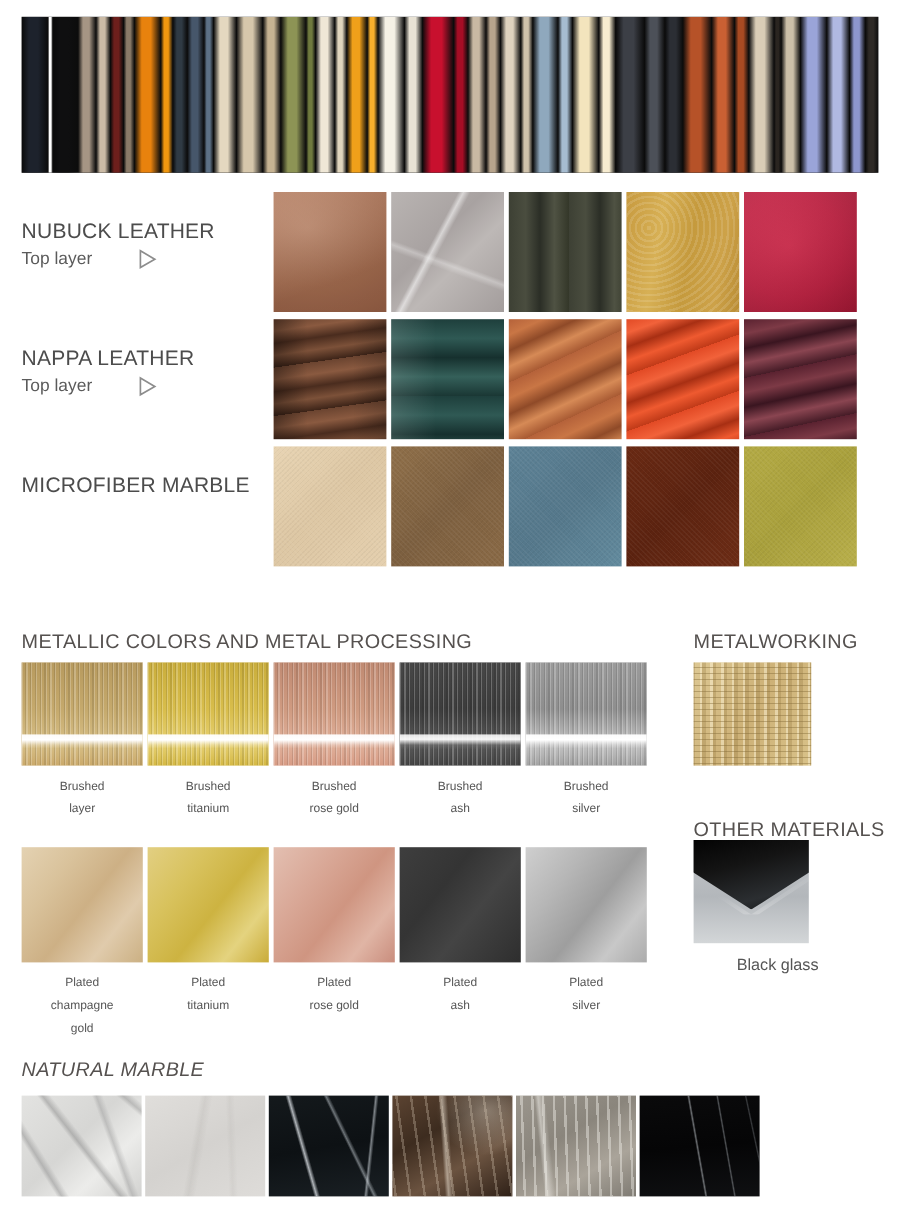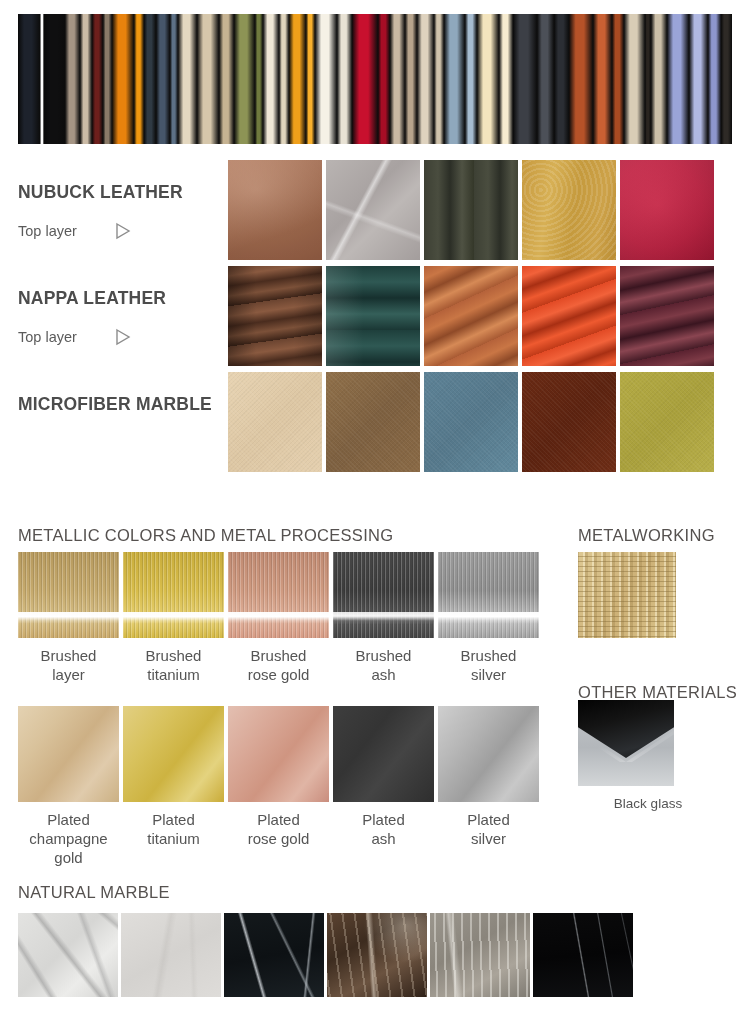--- a/index.html
+++ b/index.html
@@ -19,23 +19,23 @@
   }
   .banner .stripes{display:flex;width:100%;height:100%;}
   .banner .stripe{height:100%;flex:0 0 auto;}
 
   
   .leather-section{position:absolute;left:0;top:160px;width:750px;}
   .leather-row{position:relative;height:104px;margin-bottom:2px;}
   .leather-label{position:absolute;left:18px;top:22px;width:205px;}
   .leather-title{
     font-size:17.5px;letter-spacing:.2px;color:#4c4c4c;
-    font-weight:700;line-height:20px;white-space:nowrap;
-  }
-  .leather-sub-wrap{display:flex;align-items:center;margin-top:20px;}
+    font-weight:400;line-height:20px;white-space:nowrap;
+  }
+  .leather-sub-wrap{display:flex;align-items:center;margin-top:5px;}
   .leather-sub{font-size:14.5px;color:#5b5b5b;line-height:18px;}
   .play-tri{
     margin-left:38px;width:0;height:0;
     border-left:11px solid transparent;
     border-top:8px solid transparent;
     border-bottom:8px solid transparent;
     position:relative;
   }
   .play-tri svg{position:absolute;left:-11px;top:-9px;}
   .leather-swatches{position:absolute;left:228px;top:0;display:flex;gap:4px;}
@@ -99,21 +99,21 @@
   .metal-head{left:18px;top:18px;}
   .metalworking-head{left:578px;top:18px;}
   .other-head{left:578px;top:175px;}
 
   .metal-grid{position:absolute;left:18px;top:44px;}
   .metal-row{display:flex;gap:4px;}
   .metal-cell{width:101px;}
   .msw{width:101px;height:86px;position:relative;overflow:hidden;}
   .msw-plated{width:101px;height:96px;position:relative;overflow:hidden;}
   .metal-caption{
-    font-size:15px;line-height:19px;color:#555;margin-top:8px;
+    font-size:10px;line-height:19px;color:#555;margin-top:8px;
     text-align:center;
   }
   .metal-row2{margin-top:22px;}
 
   
   .brush{position:relative;}
   .brush:before{content:"";position:absolute;inset:0;
       background:repeating-linear-gradient(90deg,rgba(255,255,255,.22) 0 1px,transparent 1px 3px,rgba(0,0,0,.10) 3px 4px);}
   .brush:after{content:"";position:absolute;left:0;right:0;top:70%;height:30%;
       background:linear-gradient(180deg,rgba(255,255,255,.95) 0%,rgba(255,255,255,1) 18%,rgba(255,255,255,.25) 34%,transparent 45%);}
@@ -158,21 +158,21 @@
     background:linear-gradient(165deg,transparent 0%,transparent 60%,rgba(255,255,255,.35) 100%);
     clip-path:polygon(0 44%,50% 100%,100% 44%,100% 50%,50% 106%,0 50%);
   }
   .glass-caption{
     position:absolute;left:578px;top:288px;width:140px;text-align:center;
     font-size:13.5px;color:#555;
   }
 
   
   .marble-section{position:absolute;left:0;top:875px;width:750px;}
-  .marble-head{left:18px;top:8px;}
+  .marble-head{left:18px;top:8px;font-style:italic;}
   .marble-row{position:absolute;left:18px;top:38px;display:flex;gap:3px;}
   .marble-sw{width:100px;height:84px;overflow:hidden;position:relative;}
   .m-white{background:linear-gradient(135deg,#e3e3e1 0%,#d6d6d4 45%,#ececea 70%,#d2d2d0 100%);}
   .m-white:after{content:"";position:absolute;inset:-20%;
     background:
       linear-gradient(58deg,transparent 28%,rgba(150,150,150,.55) 30%,transparent 33%),
       linear-gradient(52deg,transparent 48%,rgba(130,130,130,.45) 50%,transparent 53%),
       linear-gradient(70deg,transparent 63%,rgba(160,160,160,.5) 65%,transparent 68%),
       linear-gradient(40deg,transparent 78%,rgba(120,120,120,.35) 80%,transparent 83%);}
   .m-lightgray{background:linear-gradient(150deg,#e0dedb 0%,#d4d2cf 50%,#dedcd9 100%);}

